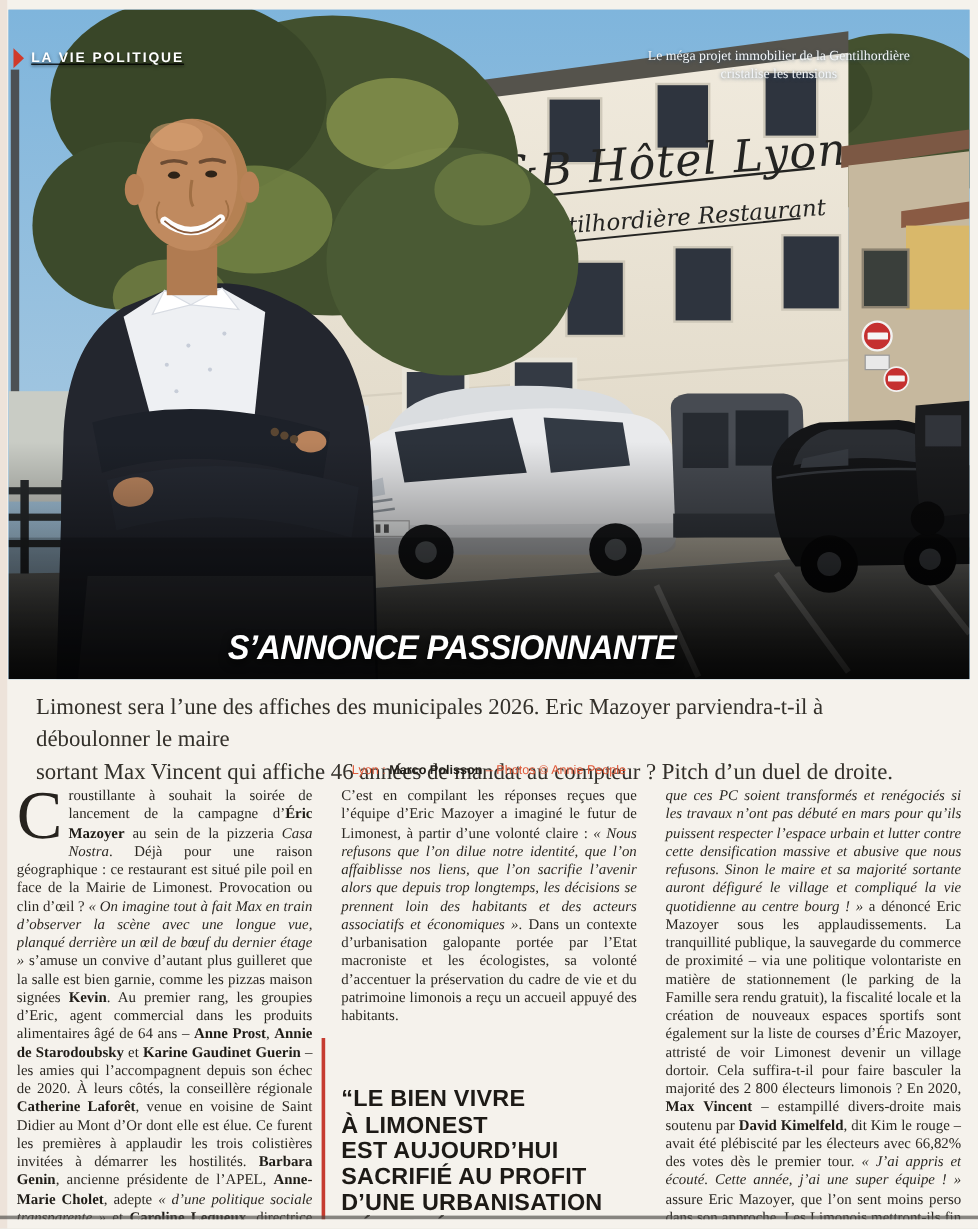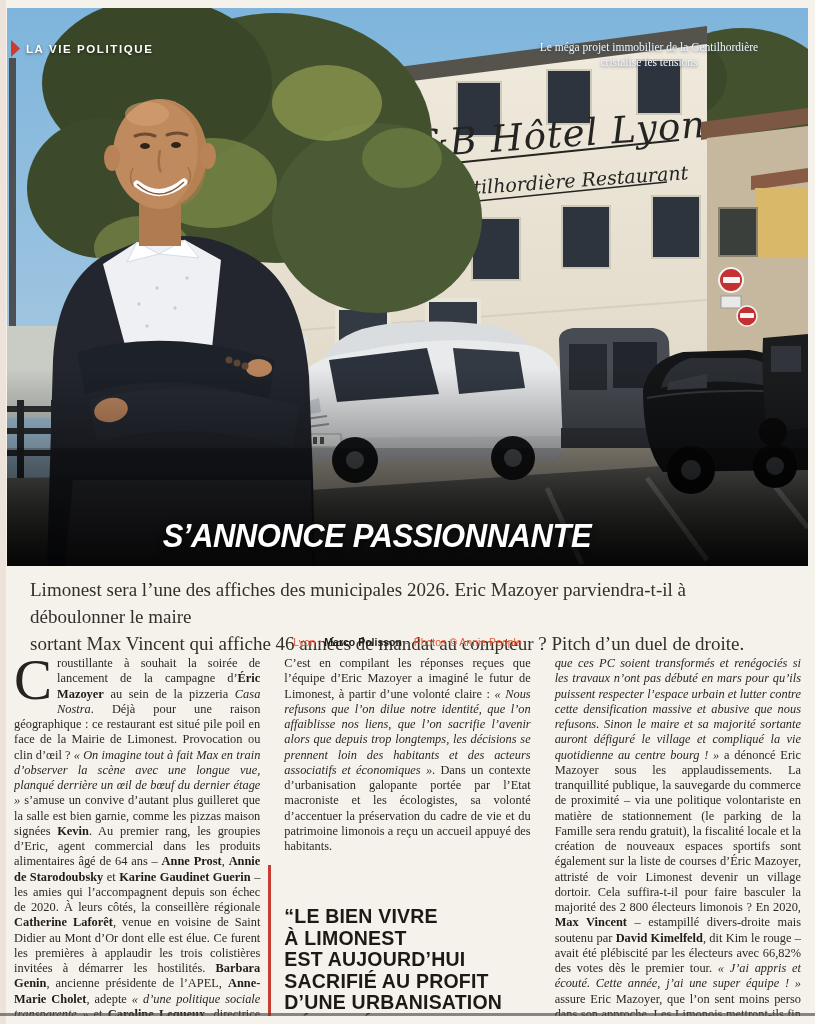--- a/index.html
+++ b/index.html
@@ -4,35 +4,35 @@
 <style>
   html,body{margin:0;padding:0;background:#e9e6df;}
   .page{position:relative;width:815px;height:1024px;background:#f5f2ec;overflow:hidden;
         font-family:"Liberation Serif",serif;}
   .page::after{content:"";position:absolute;left:0;right:0;top:1013px;height:3px;background:#4b4a46;opacity:.65;}
   .page::before{content:"";position:absolute;left:0;top:0;bottom:0;width:6px;background:#e7d9cf;opacity:.6;}
 
   
   .photo{position:absolute;left:7px;top:8px;width:801px;height:558px;overflow:hidden;background:#7fb5dc;}
   .photo svg{display:block;width:100%;height:100%;}
-  .rubric{position:absolute;left:4px;top:32px;display:flex;align-items:center;gap:6px;}
+  .rubric{position:absolute;left:4px;top:32px;display:flex;align-items:center;gap:6px;text-decoration:underline;}
   .rubric .chev{width:9px;height:17px;background:#d03a2b;clip-path:polygon(0 0,100% 50%,0 100%);}
   .rubric .lbl{font-family:"Liberation Sans",sans-serif;font-weight:bold;font-size:11.5px;
                letter-spacing:1.6px;color:#fff;text-shadow:0 1px 3px rgba(0,0,0,.55);}
   .photo-caption{position:absolute;right:14px;top:32px;width:290px;text-align:center;
                font-family:"Liberation Serif",serif;font-size:11.5px;line-height:15px;color:#f2f5f8;
                white-space:pre-line;text-shadow:0 1px 3px rgba(40,70,100,.7);}
   .headline{position:absolute;left:30px;width:680px;bottom:12px;text-align:center;color:#fff;
             font-family:"Liberation Sans",sans-serif;}
   .headline .kicker{font-size:21px;font-weight:bold;letter-spacing:.5px;
             text-shadow:0 2px 6px rgba(0,0,0,.85);margin-bottom:1px;}
   .headline .main{font-size:47px;font-weight:bold;letter-spacing:-1px;line-height:1.02;
             text-shadow:0 3px 8px rgba(0,0,0,.9);}
   .headline .main>span{display:inline-block;transform:scaleY(1.1);}
-  .headline .sub{font-size:32px;font-style:italic;font-weight:bold;letter-spacing:-.5px;line-height:1.05;
+  .headline .sub{font-size:28px;font-style:italic;font-weight:bold;letter-spacing:-.5px;line-height:1.05;
             text-shadow:0 3px 8px rgba(0,0,0,.9);}
   .headline .sub>span{display:inline-block;transform:scaleY(1.02) scaleX(.97);}
 
   
   .standfirst{margin:576px 30px 0;position:absolute;left:0;right:0;top:0;
             font-size:19px;line-height:27px;color:#33302a;white-space:pre-line;}
   .credit{position:absolute;left:0;right:0;top:636px;text-align:center;
             font-family:"Liberation Sans",sans-serif;font-size:10.5px;color:#e05a3a;}
 
   

